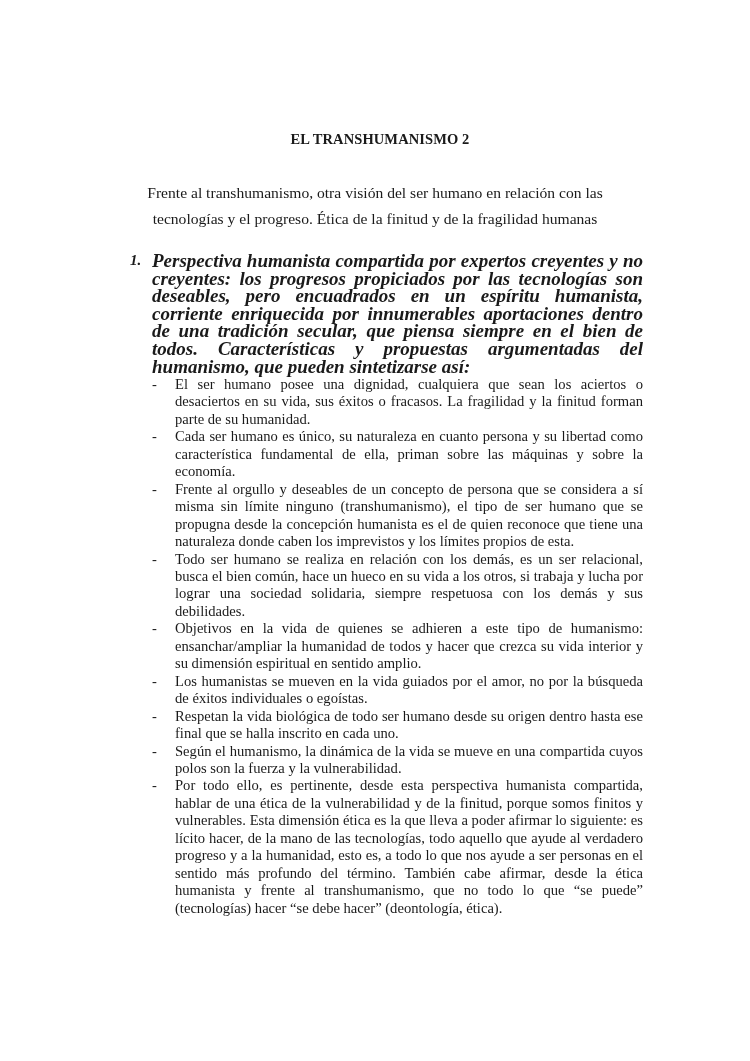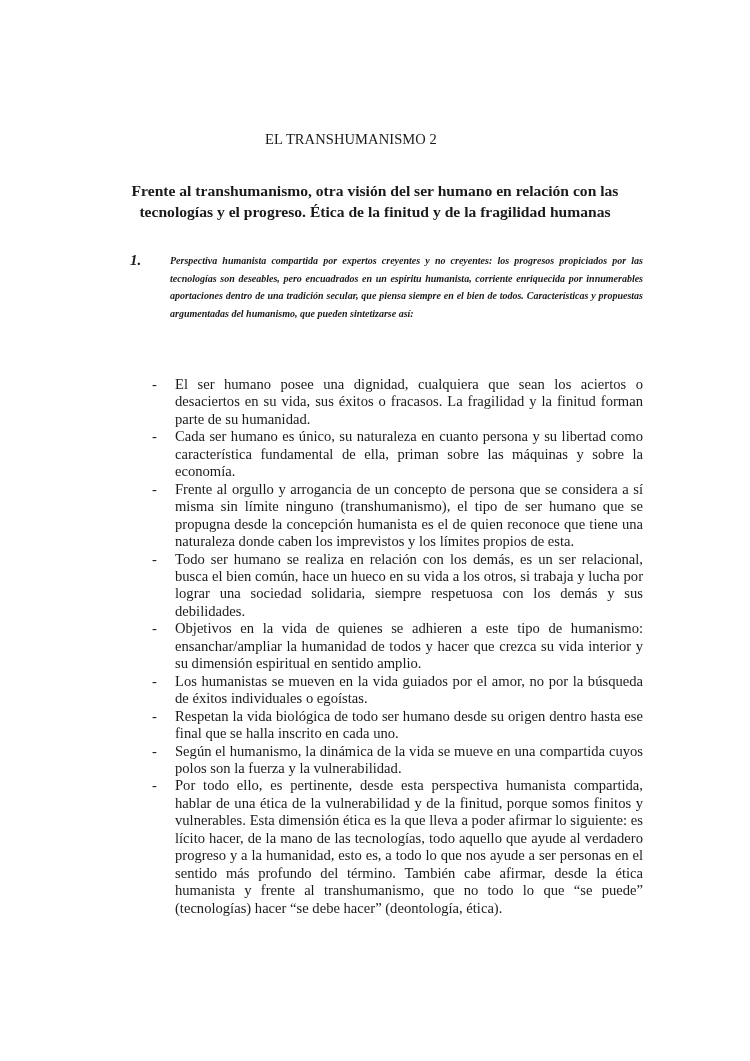--- a/index.html
+++ b/index.html
@@ -1,48 +1,48 @@
 <!DOCTYPE html>
 <html><head>
 <meta charset="utf-8">
 <style>
   html, body { margin: 0; padding: 0; background: #ffffff; }
   body { width: 750px; height: 1061px; position: relative; overflow: hidden;
          font-family: "DejaVu Serif", "Liberation Serif", serif; color: #1a1a1a; }
   .page { position: absolute; left: 0; top: 0; width: 750px; height: 1061px; background: #fff; }
   .title { position: absolute; top: 131px; left: 0; width: 702px; text-align: center;
-           font-family: "Liberation Serif", serif; font-weight: normal; font-size: 14.5px; letter-spacing: 0.1px; }
+           font-family: "Liberation Serif", serif; font-weight: bold; font-size: 14.5px; letter-spacing: 0.1px; padding-left: 29px; }
   .subtitle { position: absolute; top: 180px; left: 110px; width: 530px; text-align: center;
-              font-family: "Liberation Serif", serif; font-weight: bold; font-size: 15.6px; line-height: 21px; }
+              font-family: "Liberation Serif", serif; font-weight: normal; font-size: 15.6px; line-height: 26px; }
   .section { position: absolute; top: 252px; left: 130px; width: 513px; }
   .section-num { position: absolute; left: 0; top: 0; font-family: "Liberation Serif", serif;
                  font-weight: bold; font-style: italic; font-size: 15px; line-height: 17.6px; }
-  .section-text { margin-left: 40px; font-family: "Liberation Serif", serif; font-weight: bold; font-style: italic;
-                  font-size: 10px; line-height: 17.6px; text-align: justify; }
+  .section-text { margin-left: 22px; font-family: "Liberation Serif", serif; font-weight: bold; font-style: italic;
+                  font-size: 19px; line-height: 17.6px; text-align: justify; }
   .bullets { position: absolute; top: 376px; left: 152px; width: 491px; margin: 0; padding: 0; list-style: none; }
   .bullet { position: relative; padding-left: 23px; font-family: "Liberation Serif", serif;
             font-size: 14.6px; line-height: 17.45px; text-align: justify; }
   .bullet-dash { position: absolute; left: 0; top: 0; }
 </style>
 </head>
 <body>
 
 <div class="page">
   <div class="title">EL  TRANSHUMANISMO 2</div>
   <div class="subtitle">Frente al transhumanismo, otra visión del ser humano en relación con las tecnologías y el progreso. Ética de la finitud y de la fragilidad humanas</div>
 
   <div class="section">
     <span class="section-num">1.</span>
     <div class="section-text">Perspectiva humanista compartida por expertos creyentes y no creyentes: los progresos propiciados por las tecnologías son deseables, pero encuadrados en un espíritu humanista, corriente enriquecida por innumerables aportaciones dentro de una tradición secular, que piensa siempre en el bien de todos. Características y propuestas argumentadas del humanismo, que pueden sintetizarse así:</div>
   </div>
 
   <ul class="bullets">
     <li class="bullet"><span class="bullet-dash">-</span><span>El ser humano posee una dignidad, cualquiera que sean los aciertos o desaciertos en su vida, sus éxitos o fracasos. La fragilidad y la finitud forman parte de su humanidad.</span></li>
     <li class="bullet"><span class="bullet-dash">-</span><span>Cada ser humano es único, su naturaleza en cuanto persona y su libertad como característica fundamental de ella, priman sobre las máquinas y sobre la economía.</span></li>
-    <li class="bullet"><span class="bullet-dash">-</span><span>Frente al orgullo y arrogancia de un concepto de persona que se considera a sí misma sin límite ninguno (transhumanismo), el tipo de ser humano que se propugna desde la concepción humanista es el de quien reconoce que tiene una naturaleza donde caben los imprevistos y los límites propios de esta.</span></li>
+    <li class="bullet"><span class="bullet-dash">-</span><span>Frente al orgullo y deseables de un concepto de persona que se considera a sí misma sin límite ninguno (transhumanismo), el tipo de ser humano que se propugna desde la concepción humanista es el de quien reconoce que tiene una naturaleza donde caben los imprevistos y los límites propios de esta.</span></li>
     <li class="bullet"><span class="bullet-dash">-</span><span>Todo ser humano se realiza en relación con los demás, es un ser relacional, busca el bien común, hace un hueco en su vida a los otros, si trabaja y lucha por lograr una sociedad solidaria, siempre respetuosa con los demás y sus debilidades.</span></li>
     <li class="bullet"><span class="bullet-dash">-</span><span>Objetivos en la vida de quienes se adhieren a este tipo de humanismo: ensanchar/ampliar la humanidad de todos y hacer que crezca su vida interior y su dimensión espiritual en sentido amplio.</span></li>
     <li class="bullet"><span class="bullet-dash">-</span><span>Los humanistas se mueven en la vida guiados por el amor, no por la búsqueda de éxitos individuales o egoístas.</span></li>
     <li class="bullet"><span class="bullet-dash">-</span><span>Respetan la vida biológica de todo ser humano desde su origen dentro hasta ese final que se halla inscrito en cada uno.</span></li>
     <li class="bullet"><span class="bullet-dash">-</span><span>Según el humanismo, la dinámica de la vida se mueve en una compartida cuyos polos son la fuerza y la vulnerabilidad.</span></li>
     <li class="bullet"><span class="bullet-dash">-</span><span>Por todo ello, es pertinente, desde esta perspectiva humanista compartida, hablar de una ética de la vulnerabilidad y de la finitud, porque somos finitos y vulnerables. Esta dimensión ética es la que lleva a poder afirmar lo siguiente: es lícito hacer, de la mano de las tecnologías, todo aquello que ayude al verdadero progreso y a la humanidad, esto es, a todo lo que nos ayude a ser personas en el sentido más profundo del término. También cabe afirmar, desde la ética humanista y frente al transhumanismo, que no todo lo que “se puede” (tecnologías) hacer “se debe hacer” (deontología, ética).</span></li>
   </ul>
 </div>
 
 </body></html>

